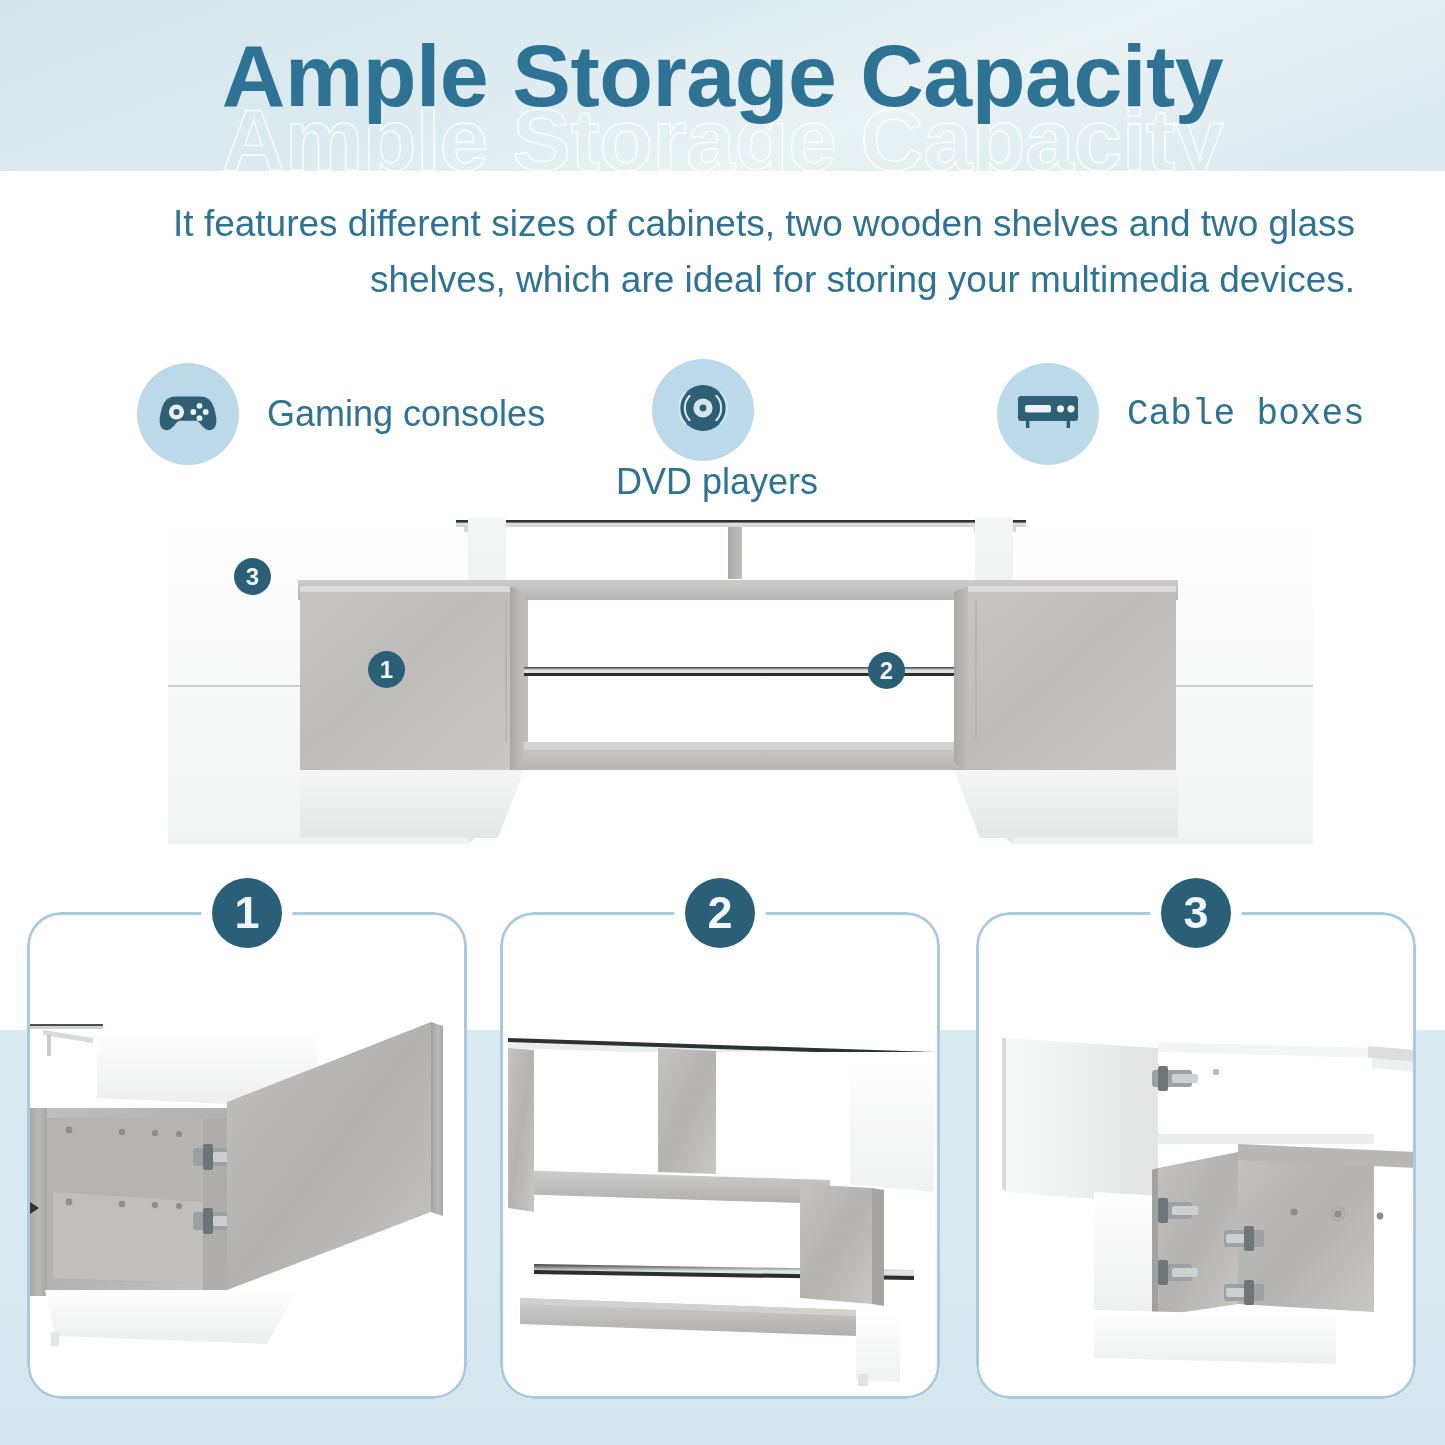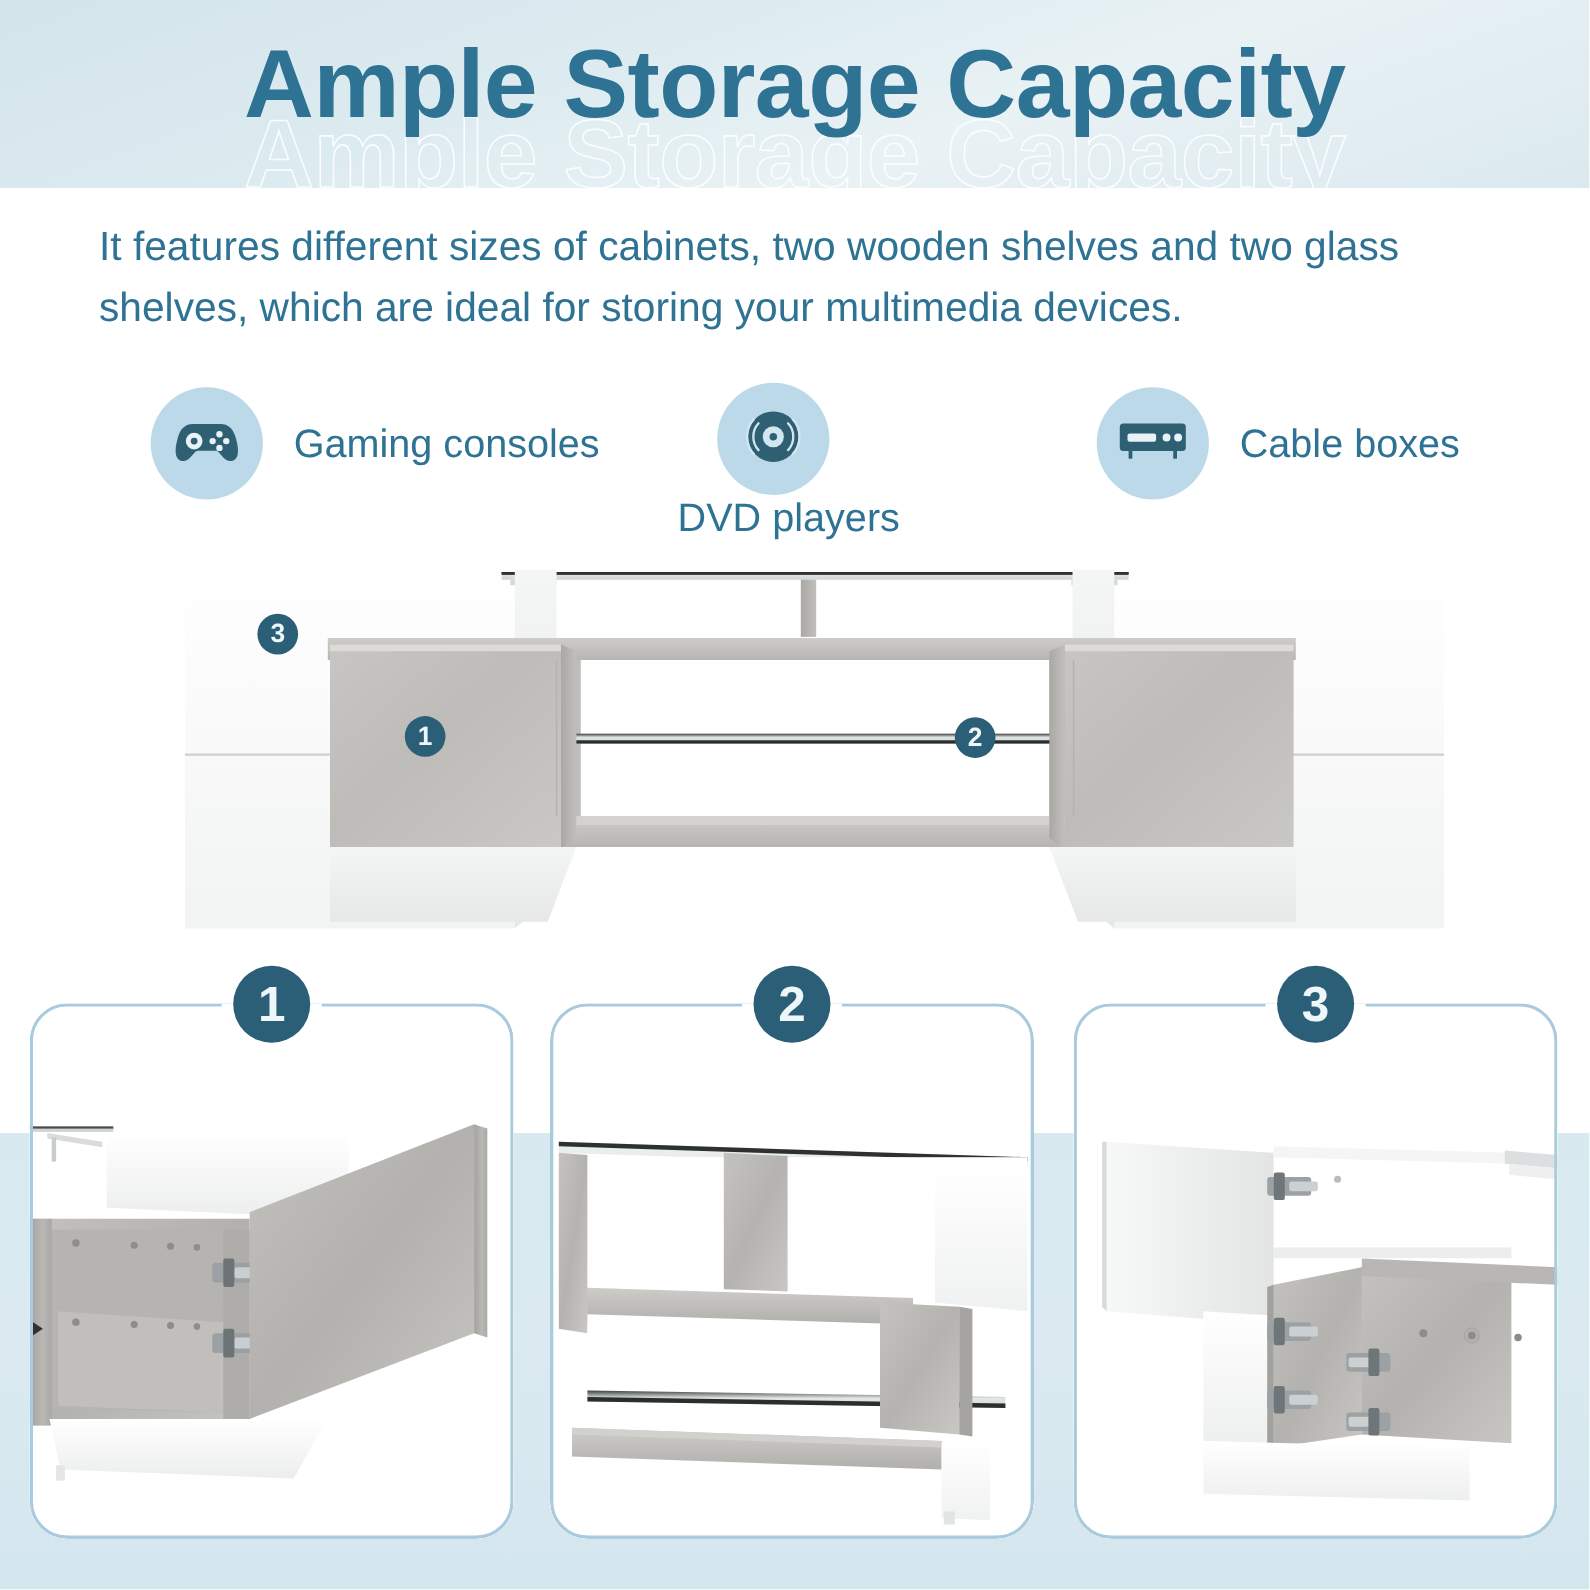--- a/index.html
+++ b/index.html
@@ -30,30 +30,30 @@
   }
   .title-echo{
     position:absolute;left:0;top:96px;width:1445px;text-align:center;
     font-size:88px;font-weight:bold;letter-spacing:-0.5px;line-height:1;
     color:transparent;-webkit-text-stroke:1.4px rgba(255,255,255,.85);
     z-index:3;white-space:nowrap;
   }
 
   
   .subtitle{
-    position:absolute;left:90px;top:196px;width:1265px;text-align:left;
+    position:absolute;left:90px;top:196px;width:1265px;text-align:right;
     font-size:37px;line-height:1.52;color:#2e7294;z-index:5;
   }
 
   
   .features{
-    position:absolute;left:0;top:348px;width:1329px;height:110px;z-index:5;
+    position:absolute;left:0;top:359px;width:1329px;height:110px;z-index:5;
   }
   .feature{position:absolute;top:0;display:flex;align-items:center;height:110px;}
-  .f1{left:137px;} .f2{left:588px;flex-direction:column;} .f3{left:997px;}
+  .f1{left:137px;} .f2{left:588px;flex-direction:column;} .f3{left:997px;font-family:Liberation Mono, monospace;}
   .f-circle{
     width:102px;height:102px;border-radius:50%;background:#bcd9e9;
     display:flex;align-items:center;justify-content:center;flex:0 0 auto;
   }
   .f-label{
     margin-left:28px;font-size:36px;color:#2e7294;white-space:nowrap;
   }
 
   
   .hero{

